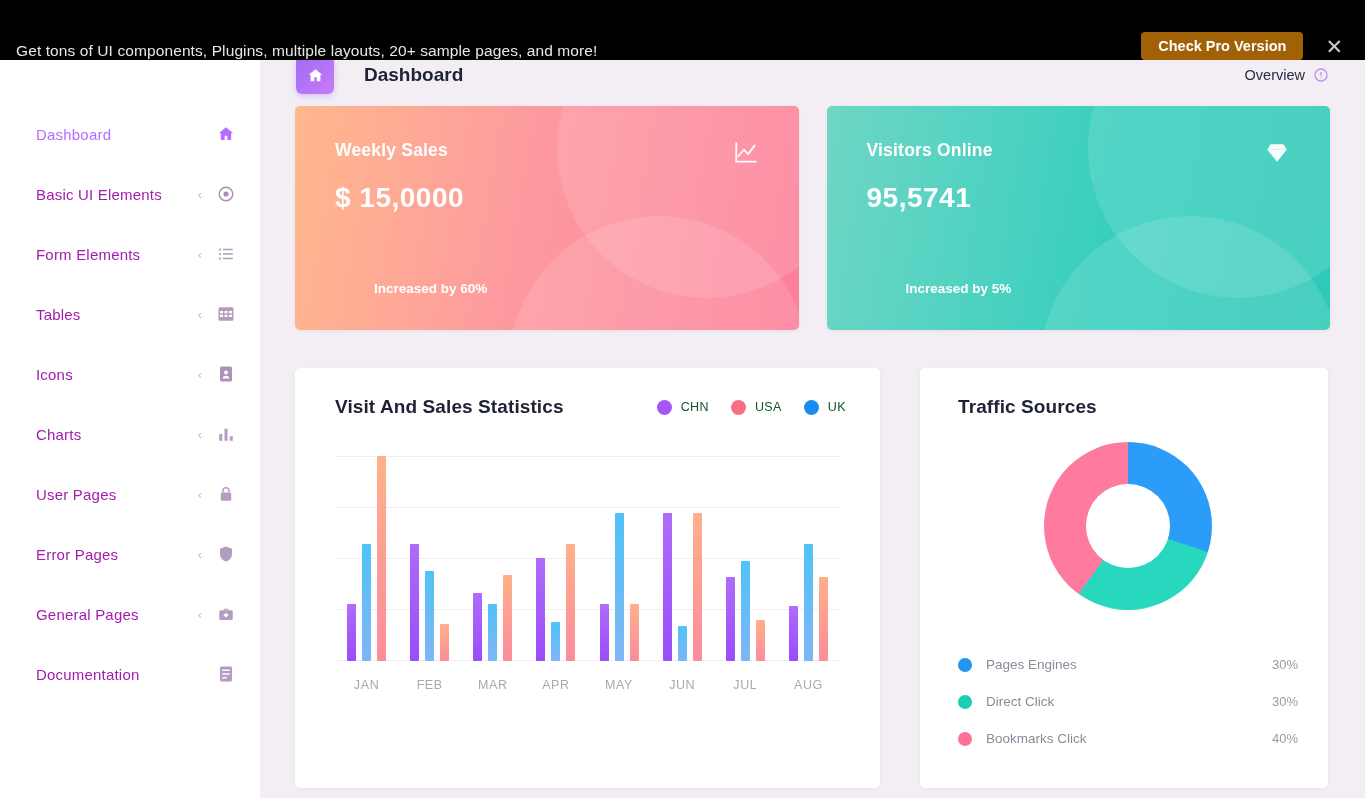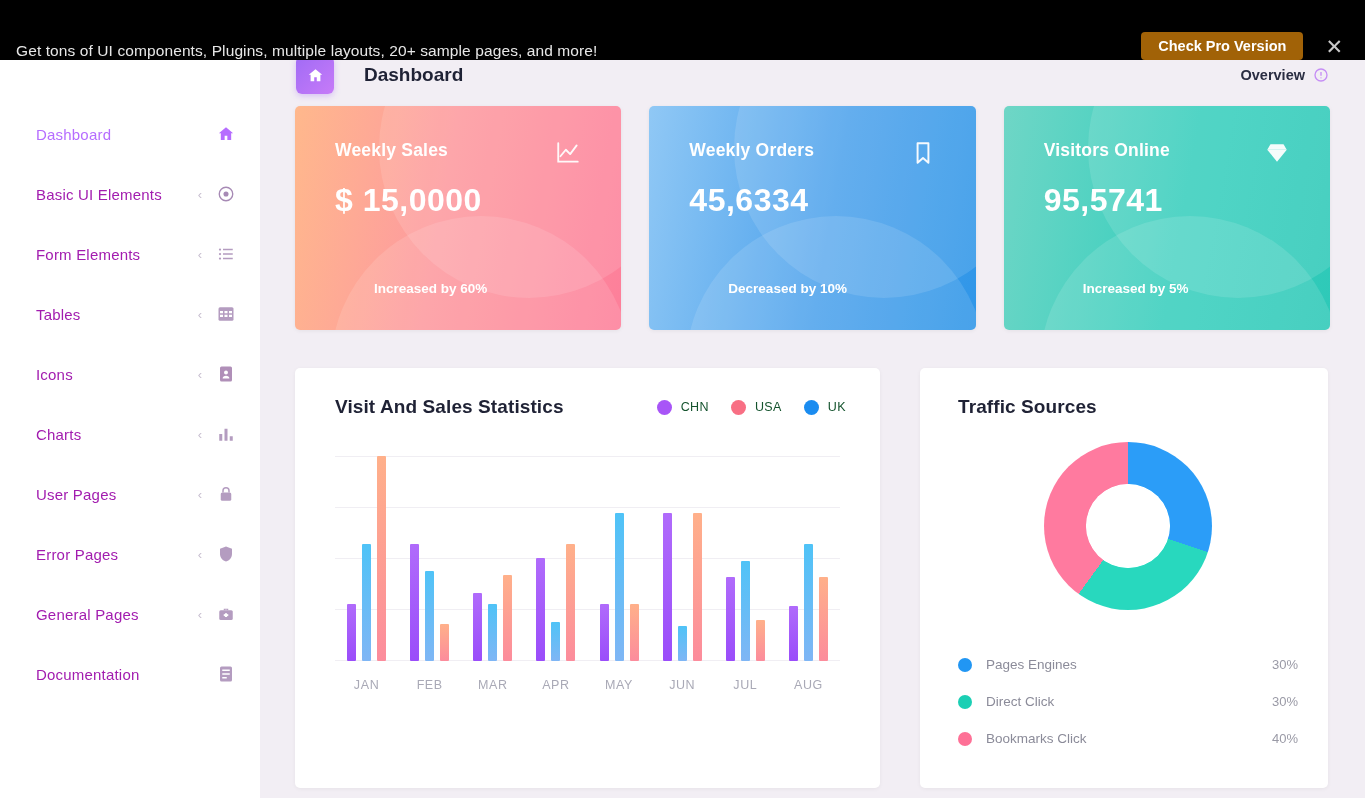--- a/index.html
+++ b/index.html
@@ -56,42 +56,42 @@
   .page-head {
     display:flex; align-items:center; padding:12px 36px 0 36px; height:50px;
   }
   .page-head-icon {
     width:38px; height:38px; border-radius:6px;
     background:linear-gradient(135deg,#a16bf5 0%,#c77bf8 100%);
     display:flex; align-items:center; justify-content:center;
     box-shadow:0 2px 6px rgba(161,107,245,.35);
   }
   .page-title { font-size:19px; color:#1f2235; margin-left:30px; font-weight:bold; }
-  .page-head-right { margin-left:auto; display:flex; align-items:center; gap:8px;font-weight:bold; }
+  .page-head-right { margin-left:auto; display:flex; align-items:center; gap:8px; }
   .overview-text { font-size:14.5px; color:#2a2d42; }
   .overview-icon { color:#c58df5; display:flex; }
 
   
   .cards-row { display:flex; gap:28px; padding:12px 35px 0 35px;justify-content:flex-end; }
   .stat-card {
     position:relative; flex:1; height:224px; border-radius:5px;
     overflow:hidden; padding:34px 40px 0 40px; color:#fff;
     box-shadow:0 1px 4px rgba(0,0,0,.06);
   }
   .stat-card.sales { background:linear-gradient(100deg,#ffb88c 0%,#fd9a9f 45%,#fd7f9a 100%); }
   .stat-card.orders { background:linear-gradient(100deg,#90c8f5 0%,#4fa3ec 55%,#2f96e8 100%); }
   .stat-card.visitors { background:linear-gradient(100deg,#6fd6c6 0%,#39cfbe 55%,#2ec9b8 100%); }
   .bubble { position:absolute; border-radius:50%; background:rgba(255,255,255,.12); pointer-events:none; }
   .bubble.b1 { width:300px; height:300px; right:-58px; top:-108px; }
   .bubble.b2 { width:300px; height:300px; right:-10px; top:110px; }
   .card-inner { position:relative; z-index:2; height:100%; display:flex; flex-direction:column; }
   .card-top { display:flex; align-items:flex-start; }
   .card-title { font-size:17.5px; font-weight:bold; letter-spacing:.2px; }
   .card-icon { margin-left:auto; opacity:.95; }
-  .card-value { font-size:32px; font-weight:bold; margin-top:12px; letter-spacing:.5px; }
+  .card-value { font-size:28px; font-weight:bold; margin-top:12px; letter-spacing:.5px; }
   .card-foot { margin-top:auto; padding-bottom:34px; font-size:13.5px; font-weight:bold;margin-left:39px; }
 
   
   .panels-row { display:flex; gap:40px; padding:38px 35px 0 35px; }
   .panel { background:#fff; border-radius:5px; box-shadow:0 1px 4px rgba(0,0,0,.05); }
   .panel-visits { width:585px; height:420px; padding:28px 34px 0 40px; }
   .panel-traffic { width:408px; height:420px; padding:28px 30px 0 38px; }
   .panel-head { display:flex; align-items:center; }
   .panel-title { font-size:19px; font-weight:bold; color:#1f2235; letter-spacing:.1px; }
   .chart-legend { margin-left:auto; display:flex; align-items:center; gap:22px; }
@@ -300,36 +300,20 @@
                   <polyline points="3,3 3,20 21,20" stroke-linecap="round"></polyline>
                   <polyline points="5,15 10,9 14,13 20,5" stroke-linecap="round" stroke-linejoin="round"></polyline>
                 </svg>
             </span>
           </div>
           <div class="card-value">$ 15,0000</div>
           <div class="card-foot">Increased by 60%</div>
         </div>
       </div>
 
-      <div class="stat-card orders">
-        <div class="bubble b1"></div>
-        <div class="bubble b2"></div>
-        <div class="card-inner">
-          <div class="card-top">
-            <span class="card-title">Weekly Orders</span>
-            <span class="card-icon">
-              <svg width="26" height="26" viewBox="0 0 24 24" fill="none" stroke="#fff" stroke-width="1.8">
-                  <path d="M7 3h10v18l-5-4.4L7 21z" stroke-linejoin="round"></path>
-                </svg>
-            </span>
-          </div>
-          <div class="card-value">45,6334</div>
-          <div class="card-foot">Decreased by 10%</div>
-        </div>
-      </div>
 
       <div class="stat-card visitors">
         <div class="bubble b1"></div>
         <div class="bubble b2"></div>
         <div class="card-inner">
           <div class="card-top">
             <span class="card-title">Visitors Online</span>
             <span class="card-icon">
               <svg width="26" height="26" viewBox="0 0 24 24" fill="#fff">
                   <path d="M3 9h18l-9 11z"></path>

